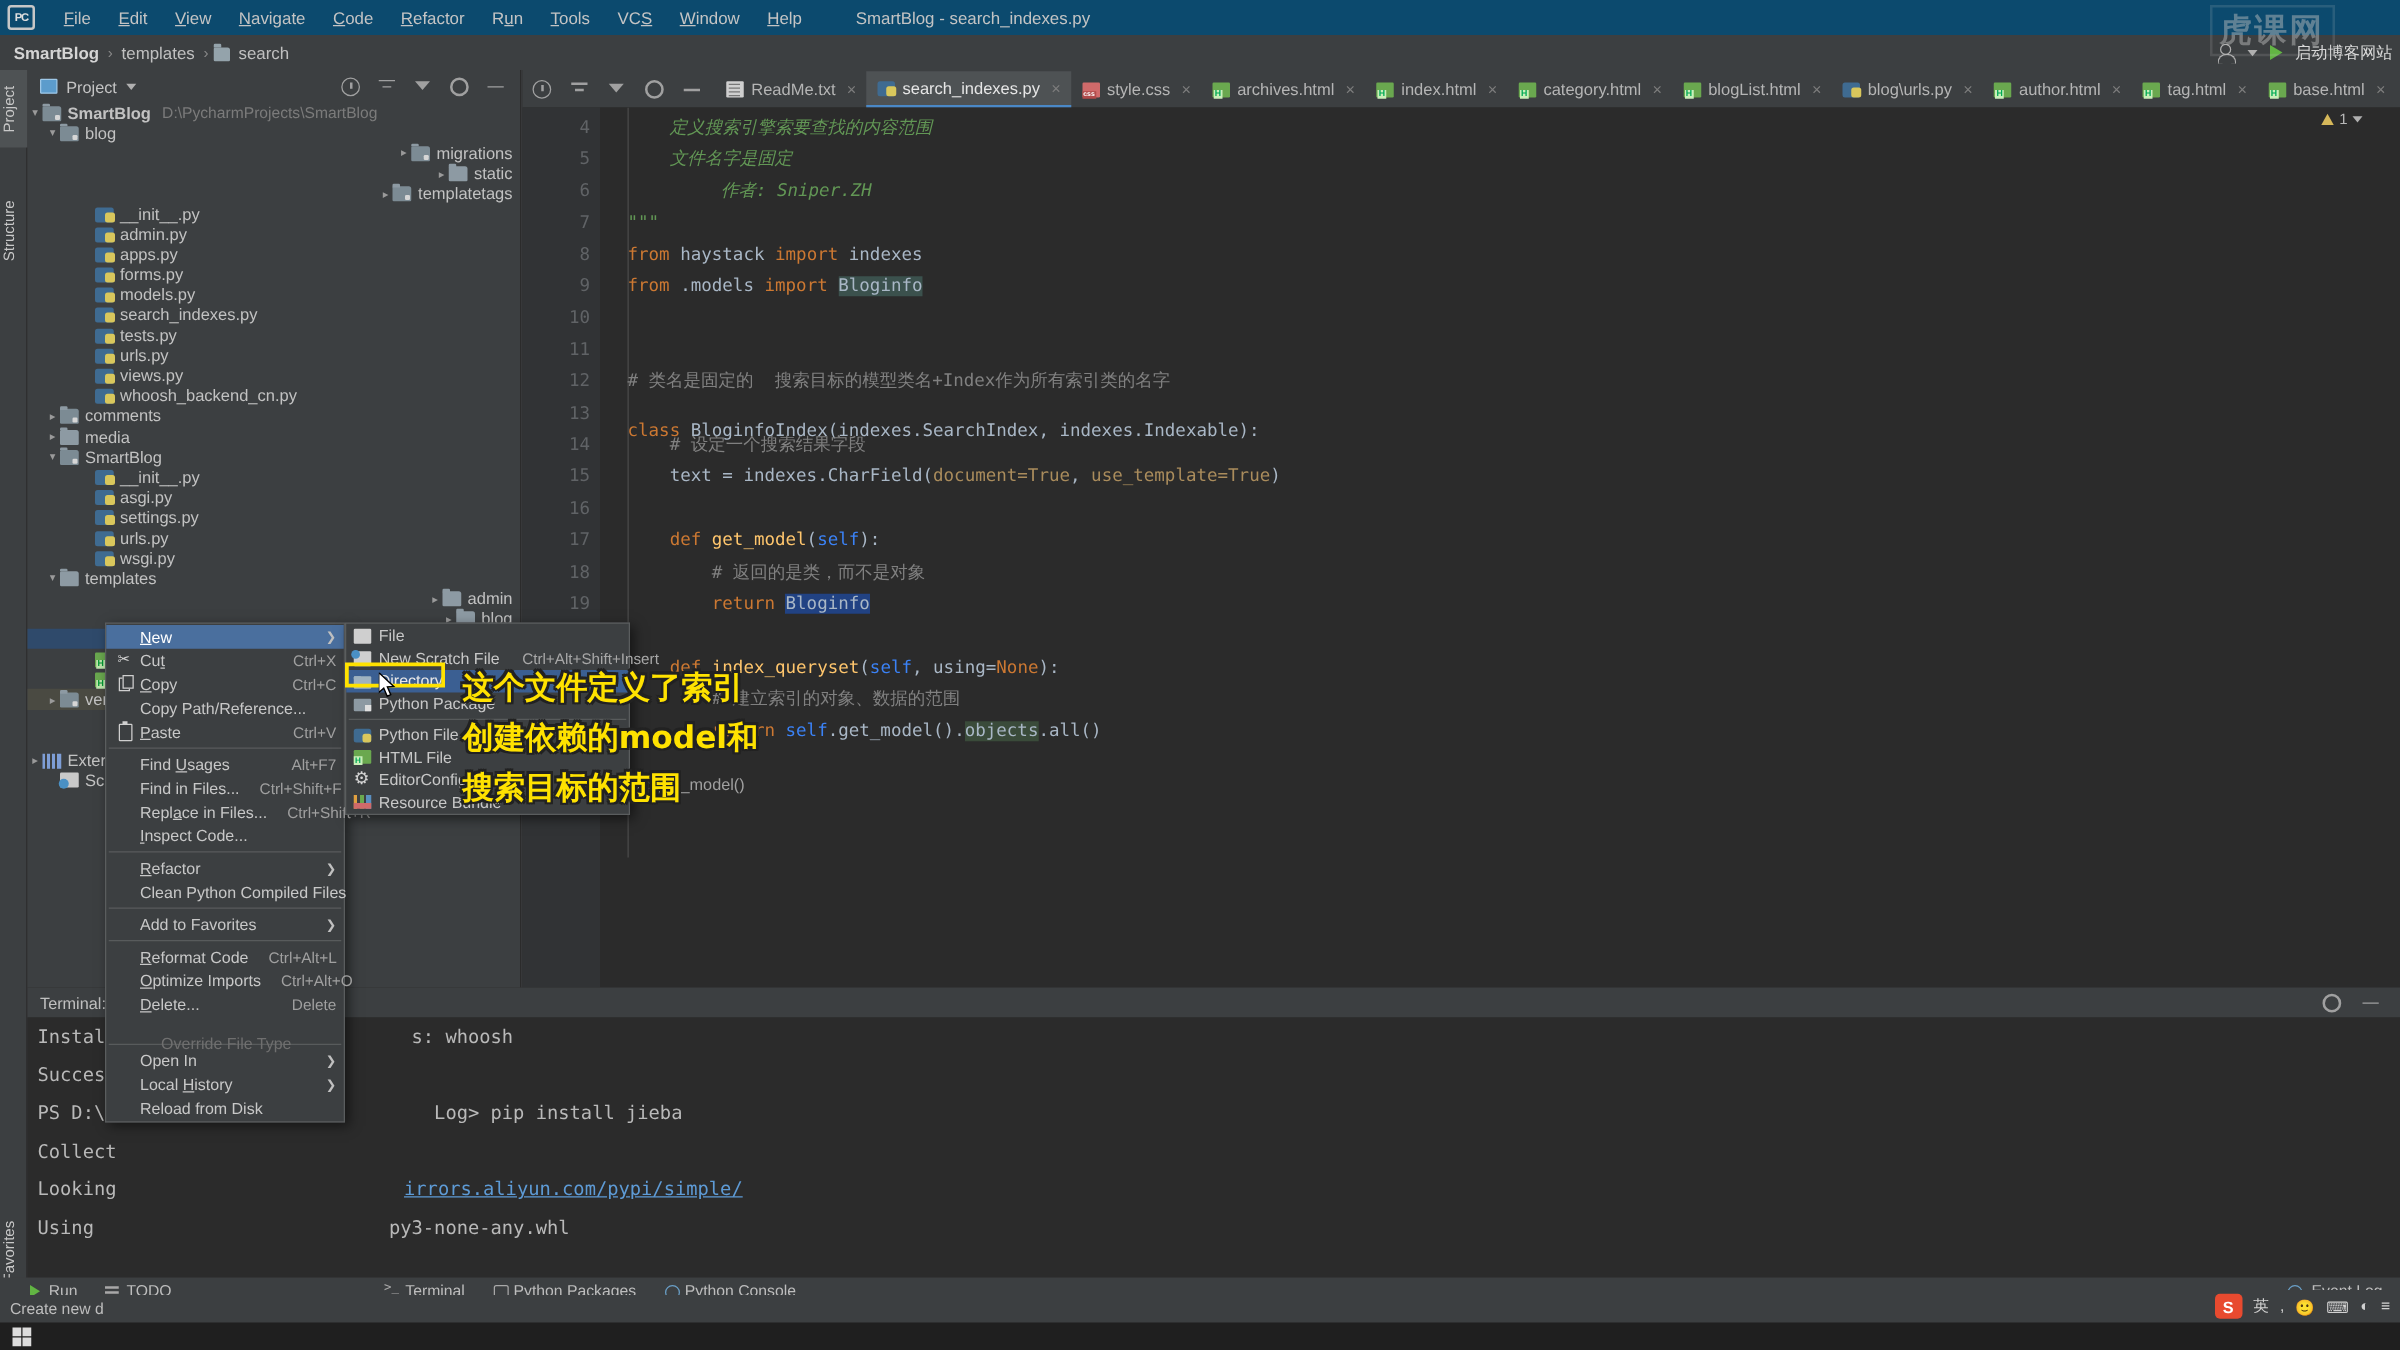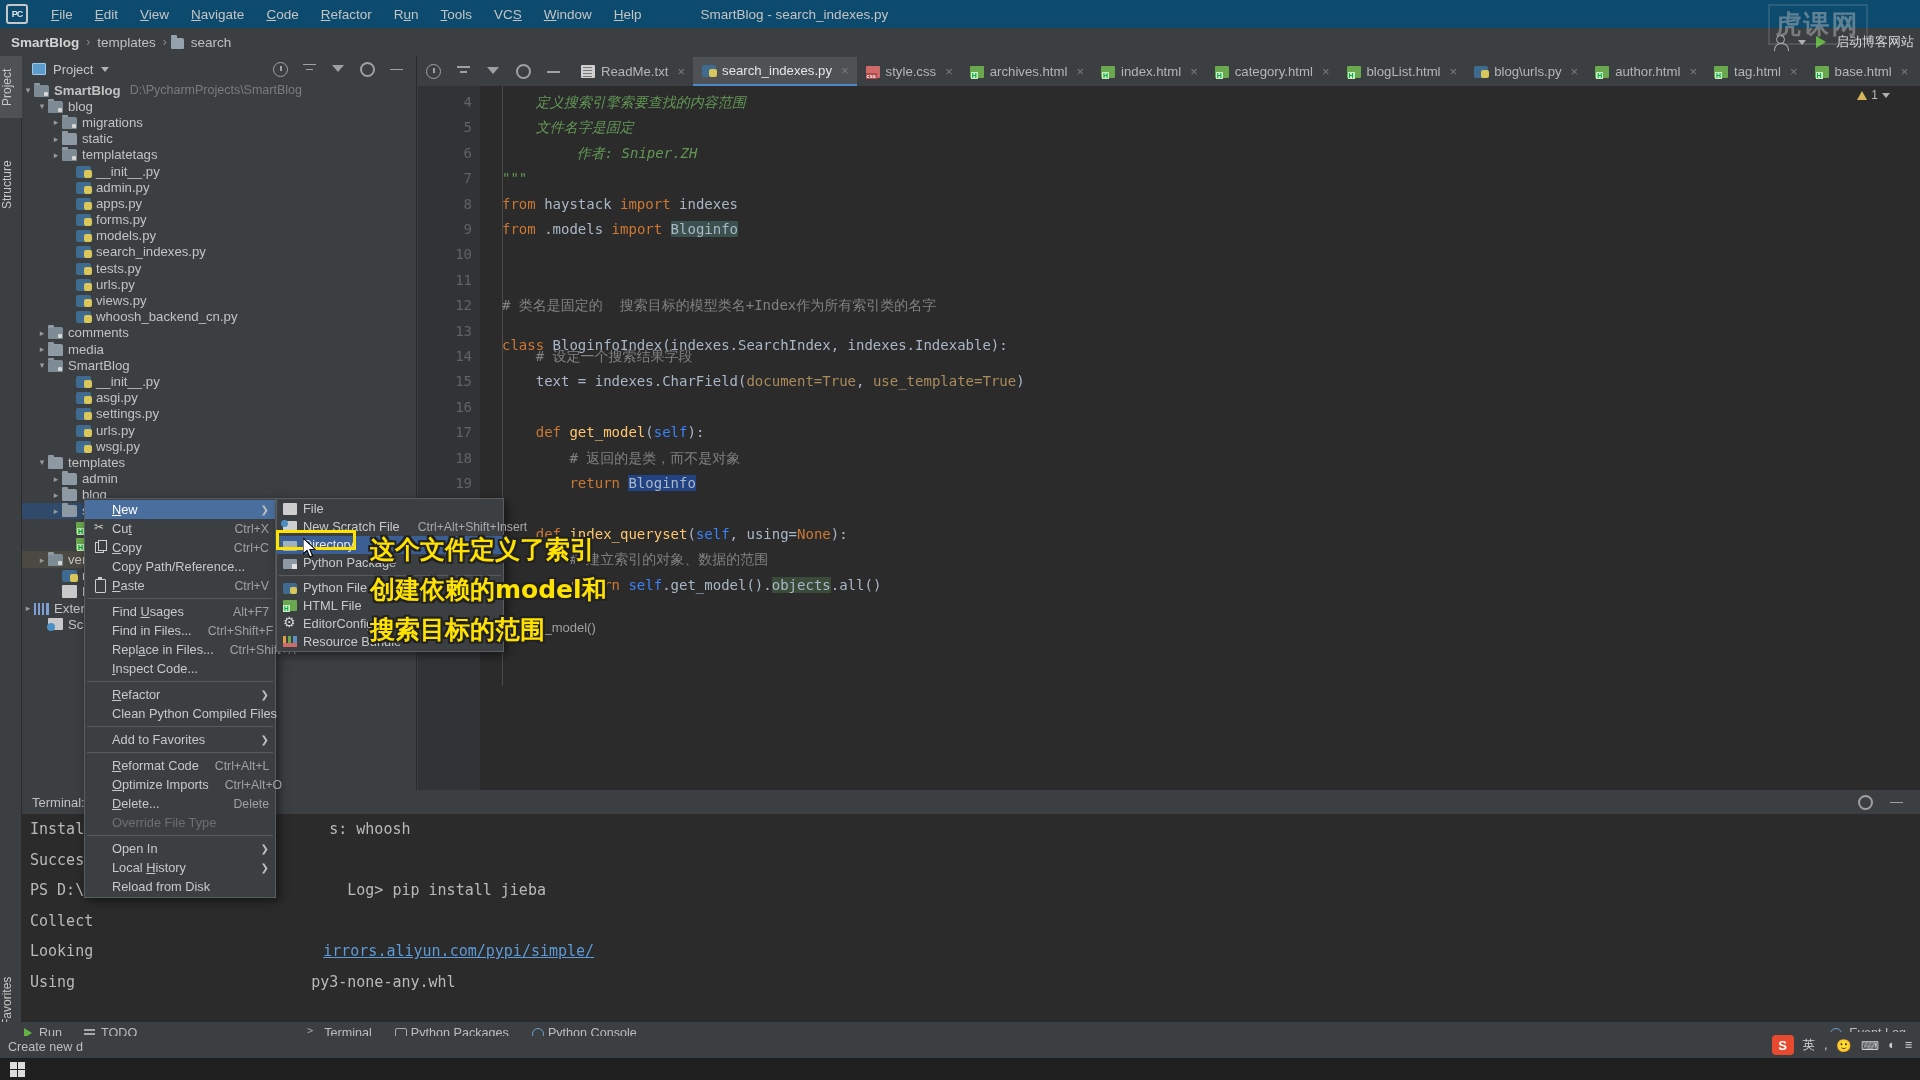--- a/index.html
+++ b/index.html
@@ -8,21 +8,21 @@
   #app { position:relative; width:1920px; height:1080px; background:#3c3f41; color:#bbbbbb; }
 
   
   .menubar { position:absolute; left:0; top:0; width:1920px; height:28px;
     background:#0c4a6e; display:flex; align-items:center; padding-left:6px; font-size:13px; }
   .pc-logo { width:22px; height:20px; border:2px solid #c7c7c7; border-radius:3px;
     display:flex; align-items:center; justify-content:center; font-size:9px; font-weight:bold;
     color:#e0e0e0; margin-right:12px; letter-spacing:-1px; }
   .menubar .mi { padding:2px 11px; color:#c4c4c4; font-size:13.5px; }
   .menubar .mi u { text-decoration:underline; }
-  .win-title { margin-left:48px; color:#c4c4c4; font-size:13.5px; }
+  .win-title { margin-left:32px; color:#c4c4c4; font-size:13.5px; }
 
   
   .navbar { position:absolute; left:0; top:28px; width:1920px; height:28px;
     background:#3c3f41; display:flex; align-items:center; padding-left:8px; font-size:13.5px; }
   .crumb { color:#c0c0c0; padding:0 3px; }
   .crumb.bold { font-weight:bold; color:#d4d4d4; }
   .crumb-sep { color:#888; padding:0 4px; font-size:12px; }
   .folder-ico { display:inline-block; width:13px; height:11px; background:#94a3ab;
     border-radius:1px 2px 1px 1px; position:relative; top:1px; margin-right:4px; }
   .folder-ico:before { content:""; position:absolute; left:0; top:-3px; width:6px; height:3px;
@@ -74,21 +74,21 @@
   .i-py { background:#3f6b91; width:12px;height:12px;border-radius:2px;margin-top:1px;}
   .i-py:after{content:"";position:absolute;right:-1px;bottom:0px;width:8px;height:8px;background:#d9c75c;border-radius:2px;}
   .i-html{background:#6aa84f;width:12px;height:12px;border-radius:1px;margin-top:1px;}
   .i-html:after{content:"H";position:absolute;left:1px;bottom:-1px;font-size:7px;color:#093;font-weight:bold;background:#bfe8ae;line-height:7px;padding:0 1px;}
   .i-txt{background:#c9c9c9;width:11px;height:13px;border-radius:1px;}
   .i-lib{width:13px;height:12px;margin-top:2px;background:linear-gradient(90deg,#7e9ed6 0 2px,transparent 2px 4px,#7e9ed6 4px 6px,transparent 6px 8px,#7e9ed6 8px 10px,transparent 10px 12px,#7e9ed6 12px 13px);}
   .i-scratch{background:#c9c9c9;width:11px;height:12px;border-radius:1px;}
   .i-scratch:after{content:"";position:absolute;left:-1px;bottom:-1px;width:8px;height:8px;border-radius:50%;background:#4a90c4;}
   .lbl { color:#c2c2c2; }
   .dimpath { color:#7b7b7b; margin-left:9px; font-size:12.5px;}
-  .ind1{padding-left:14px;} .ind2{padding-left:28px;} .ind3{padding-left:42px;}
+  .ind1{padding-left:14px;} .ind2{padding-left:28px;justify-content:flex-end;} .ind3{padding-left:42px;}
 
   
   .editorwrap { position:absolute; left:418px; top:56px; right:0; bottom:36px; background:#2b2b2b;}
   .tabstrip { position:absolute; left:0; top:0; right:0; height:30px; background:#3c3f41;
      display:flex; align-items:flex-end; }
   .etabtools { display:flex; align-items:center; gap:15px; padding:0 11px 7px 8px; }
   .etab { display:flex; align-items:center; height:29px; padding:0 8px 0 9px; gap:6px;
      font-size:13.2px; color:#b5b5b5; white-space:nowrap; }
   .etab.active { background:#4e5254; border-bottom:2px solid #4a88c7; color:#e6e6e6; }
   .etab .x { color:#7d7d7d; font-size:13px; margin-left:3px;}
@@ -155,21 +155,21 @@
   .sogou { width:22px;height:20px;background:#e84a2f;border-radius:4px;color:#fff;font-size:13px;
      display:flex;align-items:center;justify-content:center;font-weight:bold;}
   .traytxt{font-size:12.5px;color:#d0d0d0;}
 
   
   .ctxmenu { position:absolute; left:84px; top:498px; width:192px; background:#3c3f41;
     border:1px solid #5a5d5e; box-shadow:3px 3px 9px rgba(0,0,0,.5); font-size:12.8px;
     color:#c8c8c8; padding:1px 0; z-index:40;}
   .ctxrow { height:19px; display:flex; align-items:center; padding:0 6px 0 8px; white-space:nowrap; }
   .ctxrow.sel { background:#4a6f9e; color:#ffffff; }
-  .ctxrow.disabled { color:#6f6f6f; }
+  .ctxrow.disabled { color:#6f6f6f;flex-direction:column; }
   .ctxico { width:14px; flex:0 0 14px; margin-right:5px; position:relative; height:13px;}
   .ctxlbl u { text-decoration:underline; }
   .ctxkey { margin-left:auto; color:#a0a0a0; font-size:12.3px; padding-left:16px;}
   .ctxsub { margin-left:auto; font-size:10px; color:#c0c0c0; padding-left:12px;}
   .ctxsep { height:1px; background:#585b5c; margin:3px 2px; }
 
   .ic-cut:before{content:"\2702";position:absolute;left:1px;top:-2px;font-size:12px;color:#cfcfcf;}
   .ic-copy:before{content:"";position:absolute;left:2px;top:1px;width:7px;height:9px;border:1.4px solid #cfcfcf;}
   .ic-copy:after{content:"";position:absolute;left:5px;top:-1px;width:7px;height:9px;border:1.4px solid #cfcfcf;background:#3c3f41;}
   .ic-paste:before{content:"";position:absolute;left:2px;top:0px;width:9px;height:12px;border:1.4px solid #cfcfcf;border-radius:1px;}

